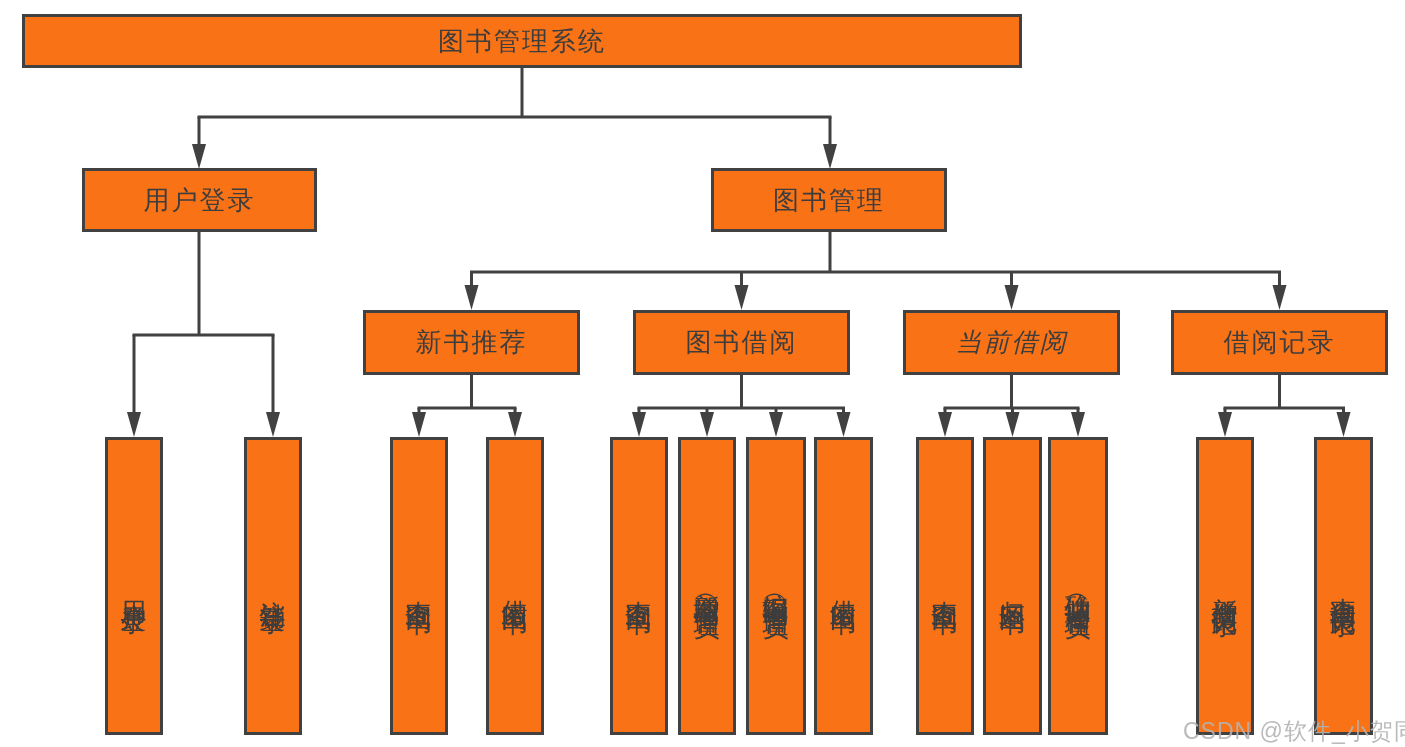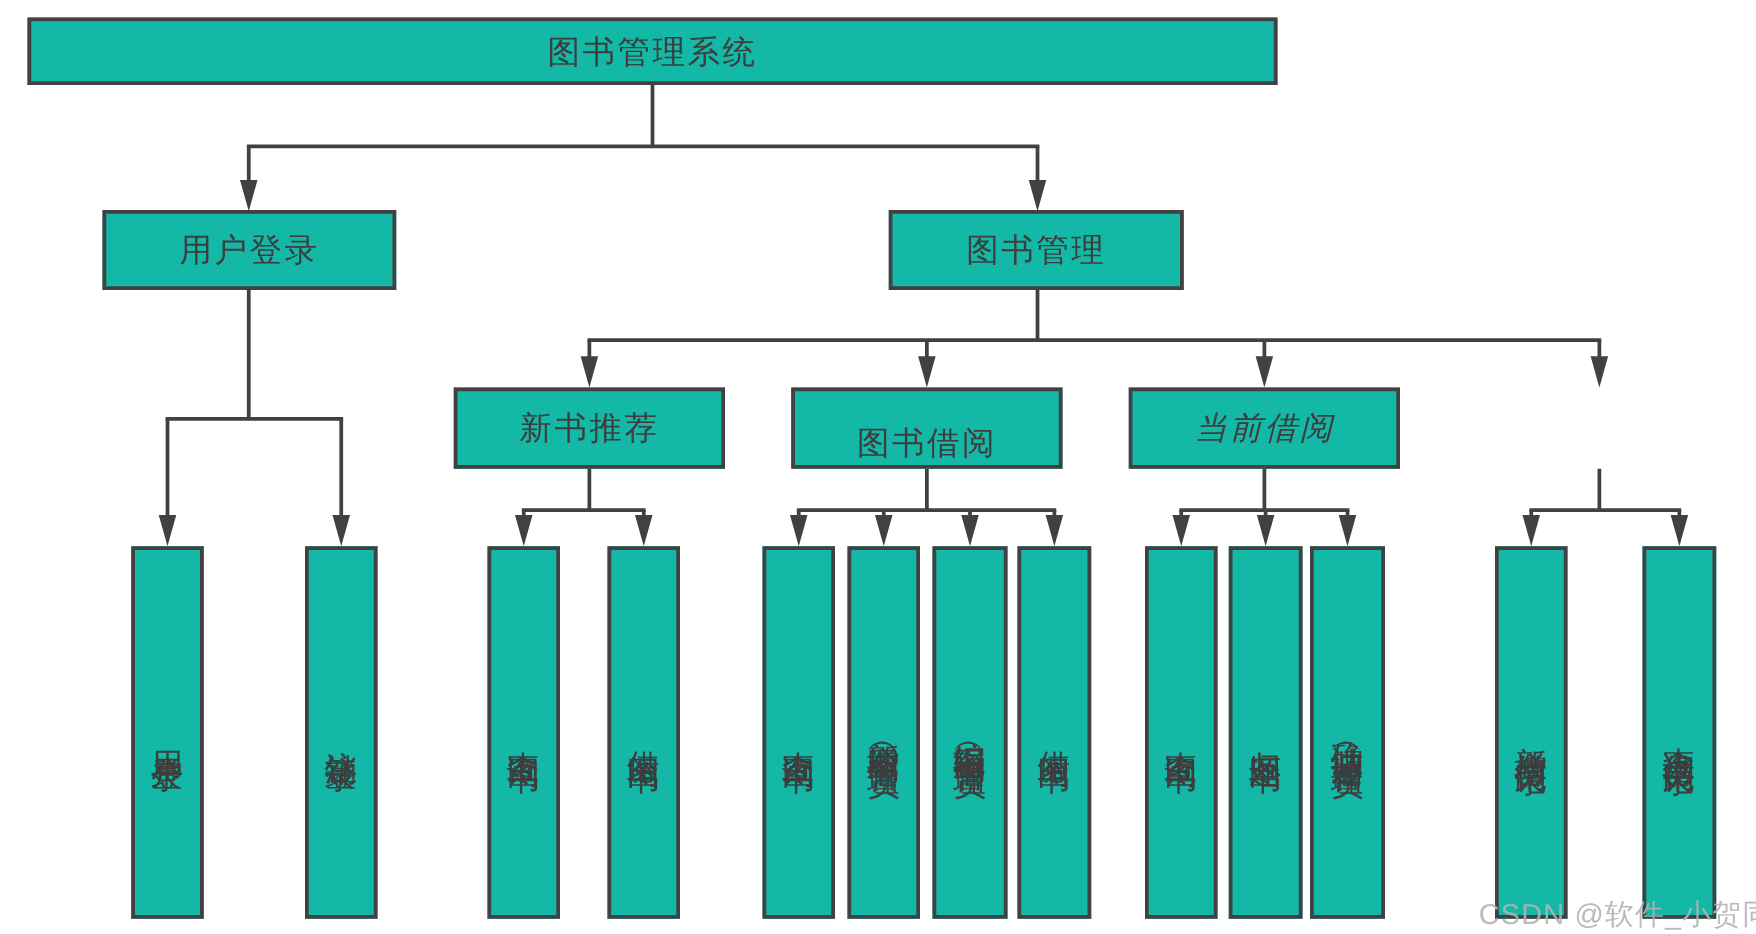--- a/index.html
+++ b/index.html
@@ -9,21 +9,21 @@
     height: 747px;
     background: #ffffff;
     overflow: hidden;
     font-family: "Liberation Sans", sans-serif;
   }
   #wires { position: absolute; left: 0; top: 0; }
   .node {
     position: absolute;
     box-sizing: border-box;
     border: 3px solid #414141;
-    background: #14b8a6;
+    background: #f97316;
     display: flex;
     align-items: center;
     justify-content: center;
     color: #3d3d3d;
   }
   .node .lbl { display: block; }
   .h .lbl {
     font-size: 26px;
     letter-spacing: 2px;
     white-space: nowrap;
@@ -124,25 +124,28 @@
   <div class="node h" style="left:82px; top:168px; width:235px; height:64px;">
     <span class="lbl">用户登录</span>
   </div>
   <div class="node h" style="left:363px; top:310px; width:217px; height:65px;">
     <span class="lbl">新书推荐</span>
   </div>
 
   <div class="node h" style="left:711px; top:168px; width:236px; height:64px;">
     <span class="lbl">图书管理</span>
   </div>
-  <div class="node h" style="left:633px; top:310px; width:217px; height:65px;align-items:flex-end;">
+  <div class="node h" style="left:633px; top:310px; width:217px; height:65px;">
     <span class="lbl">图书借阅</span>
   </div>
   <div class="node h" style="left:903px; top:310px; width:217px; height:65px;font-style:italic;">
     <span class="lbl">当前借阅</span>
+  </div>
+  <div class="node h" style="left:1171px; top:310px; width:217px; height:65px;">
+    <span class="lbl">借阅记录</span>
   </div>
 
   <div class="node v" style="left:105px; top:437px; width:58px; height:298px;">
     <span class="lbl">用户登录</span>
   </div>
   <div class="node v" style="left:244px; top:437px; width:58px; height:298px;">
     <span class="lbl">注销登录</span>
   </div>
 
   <div class="node v" style="left:390px; top:437px; width:58px; height:298px;">

